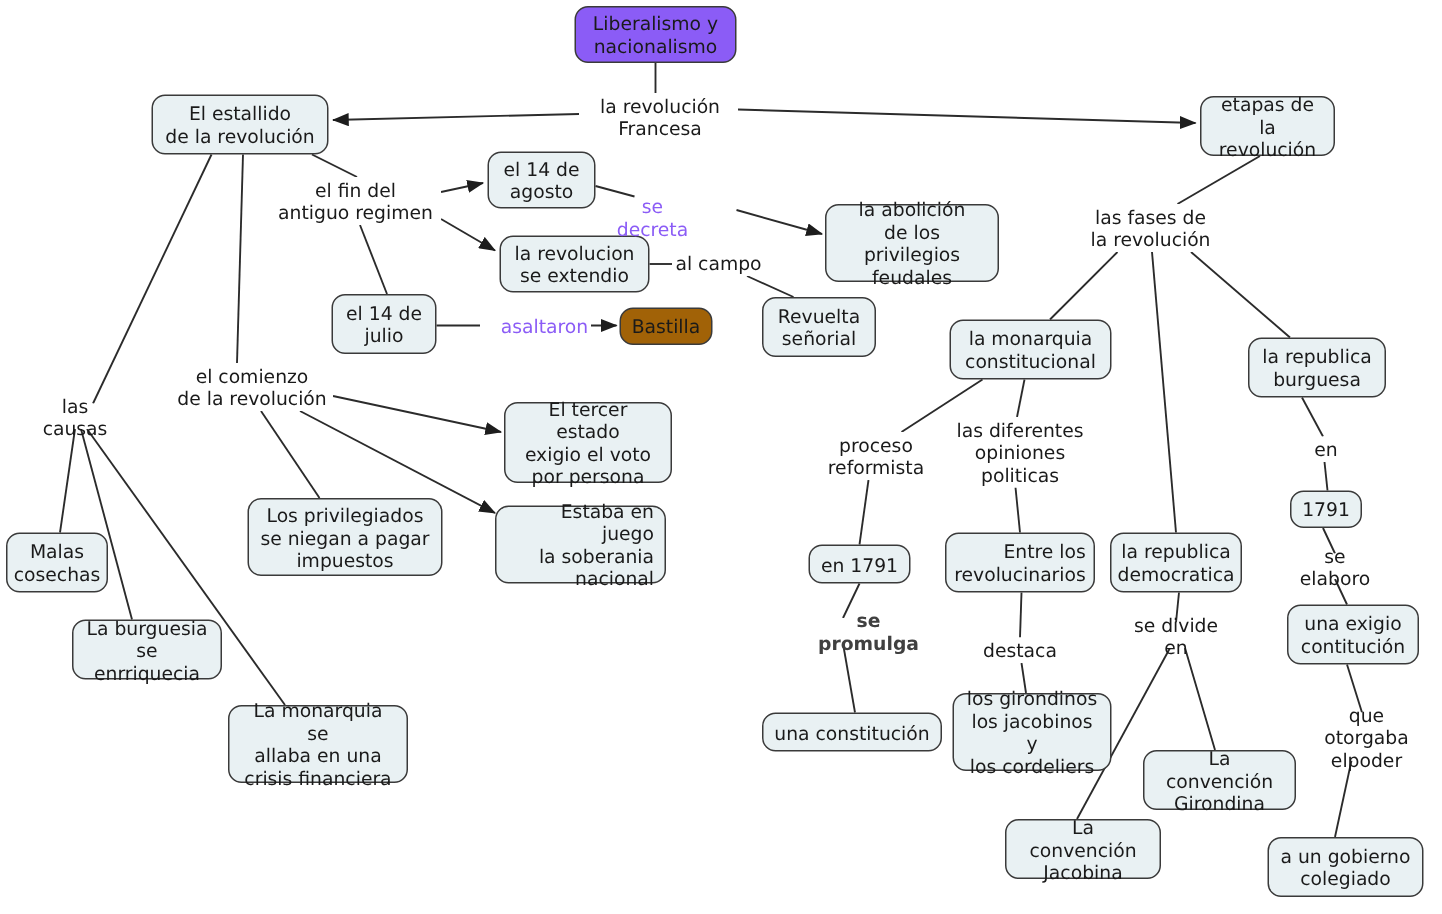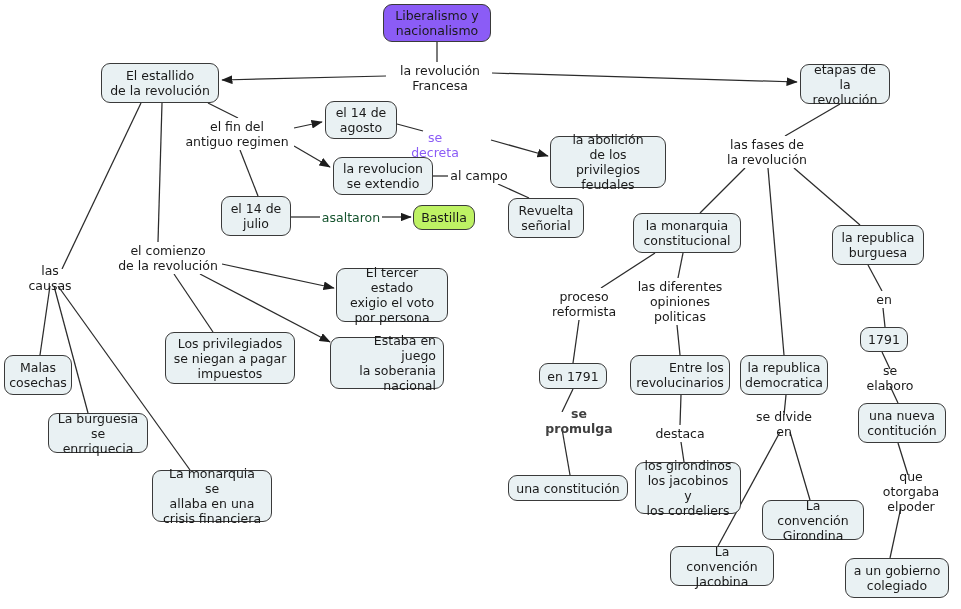--- a/index.html
+++ b/index.html
@@ -98,21 +98,21 @@
 la revolución</div>
       <div class="node" style="left: 325px; top: 101px; width: 72px; height: 38px; background: rgb(233, 241, 243); border-color: rgb(58, 58, 58); color: rgb(26, 26, 26);">el 14 de
 agosto</div>
       <div class="node" style="left: 333px; top: 157px; width: 100px; height: 38px; background: rgb(233, 241, 243); border-color: rgb(58, 58, 58); color: rgb(26, 26, 26);">la revolucion
 se extendio</div>
       <div class="node" style="left: 550px; top: 136px; width: 116px; height: 52px; background: rgb(233, 241, 243); border-color: rgb(58, 58, 58); color: rgb(26, 26, 26);">la abolición
 de los privilegios
 feudales</div>
       <div class="node" style="left: 221px; top: 196px; width: 70px; height: 40px; background: rgb(233, 241, 243); border-color: rgb(58, 58, 58); color: rgb(26, 26, 26);">el 14 de
 julio</div>
-      <div class="node" style="left: 413px; top: 205px; width: 62px; height: 25px; background: #bef264; border-color: rgb(58, 58, 58); color: rgb(26, 26, 26);">Bastilla</div>
+      <div class="node" style="left: 413px; top: 205px; width: 62px; height: 25px; background: #a16207; border-color: rgb(58, 58, 58); color: rgb(26, 26, 26);">Bastilla</div>
       <div class="node" style="left: 508px; top: 198px; width: 76px; height: 40px; background: rgb(233, 241, 243); border-color: rgb(58, 58, 58); color: rgb(26, 26, 26);">Revuelta
 señorial</div>
       <div class="node" style="left: 633px; top: 213px; width: 108px; height: 40px; background: rgb(233, 241, 243); border-color: rgb(58, 58, 58); color: rgb(26, 26, 26);">la monarquia
 constitucional</div>
       <div class="node" style="left: 832px; top: 225px; width: 92px; height: 40px; background: rgb(233, 241, 243); border-color: rgb(58, 58, 58); color: rgb(26, 26, 26);">la republica
 burguesa</div>
       <div class="node" style="left: 336px; top: 268px; width: 112px; height: 54px; background: rgb(233, 241, 243); border-color: rgb(58, 58, 58); color: rgb(26, 26, 26);">El tercer estado
 exigio el voto
 por persona</div>
       <div class="node" style="left: 740px; top: 355px; width: 88px; height: 40px; background: rgb(233, 241, 243); border-color: rgb(58, 58, 58); color: rgb(26, 26, 26);">la republica
@@ -124,21 +124,21 @@
       <div class="node" style="left: 330px; top: 337px; width: 114px; height: 52px; background: rgb(233, 241, 243); border-color: rgb(58, 58, 58); color: rgb(26, 26, 26); text-align: right;">Estaba en juego
 la soberania
 nacional</div>
       <div class="node" style="left: 4px; top: 355px; width: 68px; height: 40px; background: rgb(233, 241, 243); border-color: rgb(58, 58, 58); color: rgb(26, 26, 26);">Malas
 cosechas</div>
       <div class="node" style="left: 539px; top: 363px; width: 68px; height: 26px; background: rgb(233, 241, 243); border-color: rgb(58, 58, 58); color: rgb(26, 26, 26);">en 1791</div>
       <div class="node" style="left: 630px; top: 355px; width: 100px; height: 40px; background: rgb(233, 241, 243); border-color: rgb(58, 58, 58); color: rgb(26, 26, 26); text-align: right;">Entre los
 revolucinarios</div>
       <div class="node" style="left: 48px; top: 413px; width: 100px; height: 40px; background: rgb(233, 241, 243); border-color: rgb(58, 58, 58); color: rgb(26, 26, 26);">La burguesia
 se enrriquecia</div>
-      <div class="node" style="left: 858px; top: 403px; width: 88px; height: 40px; background: rgb(233, 241, 243); border-color: rgb(58, 58, 58); color: rgb(26, 26, 26);">una nueva
+      <div class="node" style="left: 858px; top: 403px; width: 88px; height: 40px; background: rgb(233, 241, 243); border-color: rgb(58, 58, 58); color: rgb(26, 26, 26);">una exigio
 contitución</div>
       <div class="node" style="left: 508px; top: 475px; width: 120px; height: 26px; background: rgb(233, 241, 243); border-color: rgb(58, 58, 58); color: rgb(26, 26, 26);">una constitución</div>
       <div class="node" style="left: 635px; top: 462px; width: 106px; height: 52px; background: rgb(233, 241, 243); border-color: rgb(58, 58, 58); color: rgb(26, 26, 26);">los girondinos
 los jacobinos y
 los cordeliers</div>
       <div class="node" style="left: 152px; top: 470px; width: 120px; height: 52px; background: rgb(233, 241, 243); border-color: rgb(58, 58, 58); color: rgb(26, 26, 26);">La monarquia se
 allaba en una
 crisis financiera</div>
       <div class="node" style="left: 762px; top: 500px; width: 102px; height: 40px; background: rgb(233, 241, 243); border-color: rgb(58, 58, 58); color: rgb(26, 26, 26);">La convención
 Girondina</div>
@@ -149,21 +149,21 @@
     </div>
   <div id="label-layer">
       <div class="elabel" style="left: 388px; top: 62px; width: 104px; height: 32px; color: rgb(26, 26, 26);">la revolución
 Francesa</div>
       <div class="elabel" style="left: 180px; top: 118px; width: 114px; height: 32px; color: rgb(26, 26, 26);">el fin del
 antiguo regimen</div>
       <div class="elabel" style="left: 401px; top: 125px; width: 68px; height: 17px; color: #8b5cf6; margin-top: 11px;">se decreta</div>
       <div class="elabel" style="left: 448px; top: 167px; width: 62px; height: 17px; color: rgb(26, 26, 26);">al campo</div>
       <div class="elabel" style="left: 721px; top: 136px; width: 92px; height: 32px; color: rgb(26, 26, 26);">las fases de
 la revolución</div>
-      <div class="elabel" style="left: 320px; top: 209px; width: 62px; height: 17px; color: #14532d;">asaltaron</div>
+      <div class="elabel" style="left: 332px; top: 209px; width: 62px; height: 17px; color: #8b5cf6;">asaltaron</div>
       <div class="elabel" style="left: 114px; top: 242px; width: 108px; height: 32px; color: rgb(26, 26, 26);">el comienzo
 de la revolución</div>
       <div class="elabel" style="left: 16px; top: 269px; width: 68px; height: 17px; color: rgb(26, 26, 26);">las causas</div>
       <div class="elabel" style="left: 635px; top: 278px; width: 90px; height: 47px; color: rgb(26, 26, 26);">las diferentes
 opiniones
 politicas</div>
       <div class="elabel" style="left: 549px; top: 288px; width: 70px; height: 32px; color: rgb(26, 26, 26);">proceso
 reformista</div>
       <div class="elabel" style="left: 872px; top: 291px; width: 24px; height: 17px; color: rgb(26, 26, 26);">en</div>
       <div class="elabel" style="left: 857px; top: 369px; width: 66px; height: 17px; color: rgb(26, 26, 26);">se elaboro</div>

